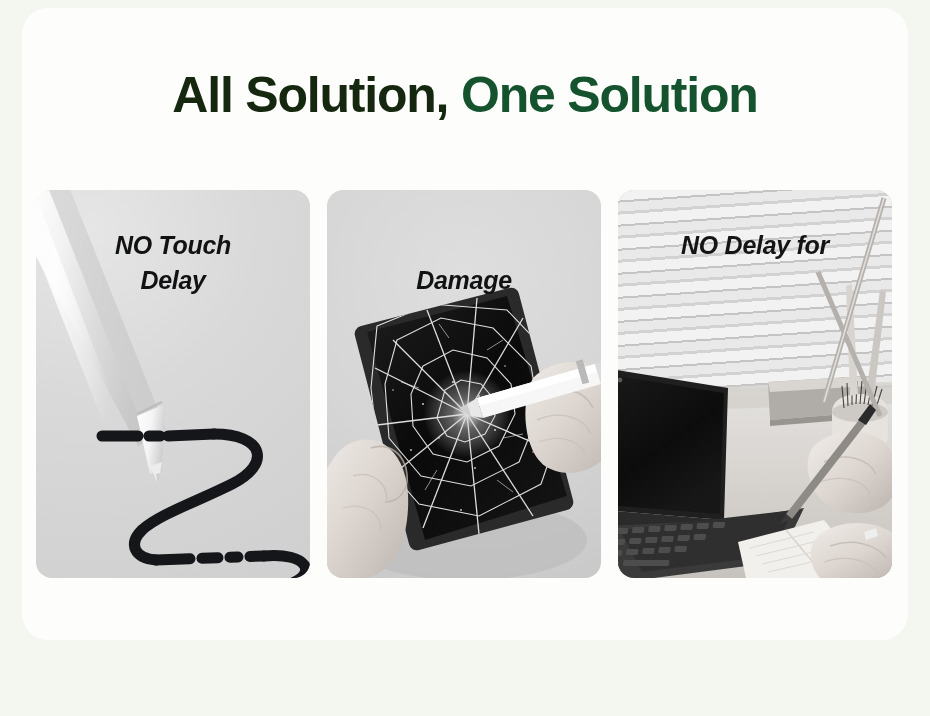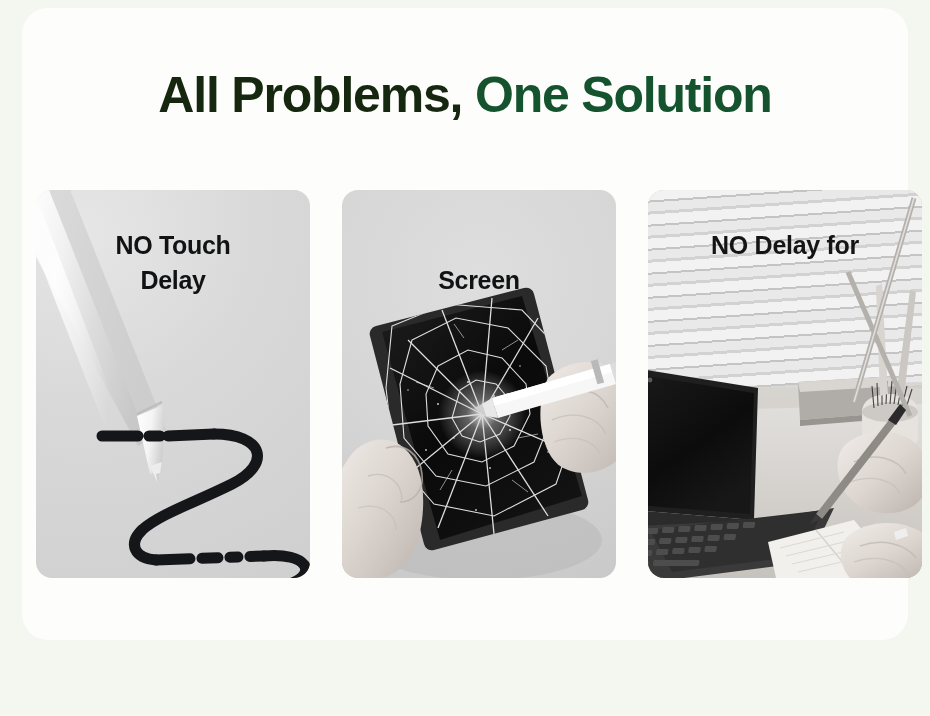--- a/index.html
+++ b/index.html
@@ -51,21 +51,22 @@
   .headline .green { color: #14532d; }
 
   
   .cards {
     position: absolute;
     left: 14px;
     top: 182px;
     width: 858px;
     height: 388px;
     display: flex;
-    gap: 32px;
+    gap: 17px;
+    font-style: italic;
   }
 
   .card {
     position: relative;
     width: 274px;
     height: 388px;
     border-radius: 16px;
     overflow: hidden;
     background: #d6d6d6;
     flex: 0 0 274px;
@@ -122,21 +123,21 @@
   }
 </style>
 </head>
 <body>
 
 <div class="page">
 
   <div class="panel">
 
     <div class="headline">
-      <span class="dark">All Problems,</span>
+      <span class="dark">All Solution,</span>
       <span class="green">One Solution</span>
     </div>
 
     <div class="cards">
 
       <div class="card c1">
 
         <svg class="stylus" viewBox="0 0 230 330">
           <defs>
             <linearGradient id="pen1" x1="0" y1="0" x2="1" y2="0.35">
@@ -290,21 +291,21 @@
           <g>
             <path d="M 150 208 L 268 174 L 274 194 L 156 228 Z" fill="#f7f7f7"></path>
             <path d="M 150 208 L 268 174 L 270 182 L 152 216 Z" fill="#ffffff"></path>
             <path d="M 150 208 L 140 214 L 144 226 L 156 228 Z" fill="#e8e8e8"></path>
             <path d="M 140 214 L 132 218 L 140 224 L 144 226 Z" fill="#cfcfcf"></path>
             <rect x="252" y="170" width="7" height="24" transform="rotate(-16 255 182)" fill="#b9b9b9"></rect>
             <path d="M 268 174 L 286 169 L 290 186 L 274 194 Z" fill="#dcdcdc"></path>
           </g>
         </svg>
 
-        <div class="card-label"><br><span>Screen</span></div>
+        <div class="card-label"><br><span>Damage</span></div>
       </div>
 
       <div class="card c3">
 
         <div class="blinds"></div>
 
         <svg class="scene" viewBox="0 0 274 388">
           <defs>
             <linearGradient id="desk3" x1="0" y1="0" x2="0" y2="1">
               <stop offset="0%" stop-color="#e3e1de"></stop>

